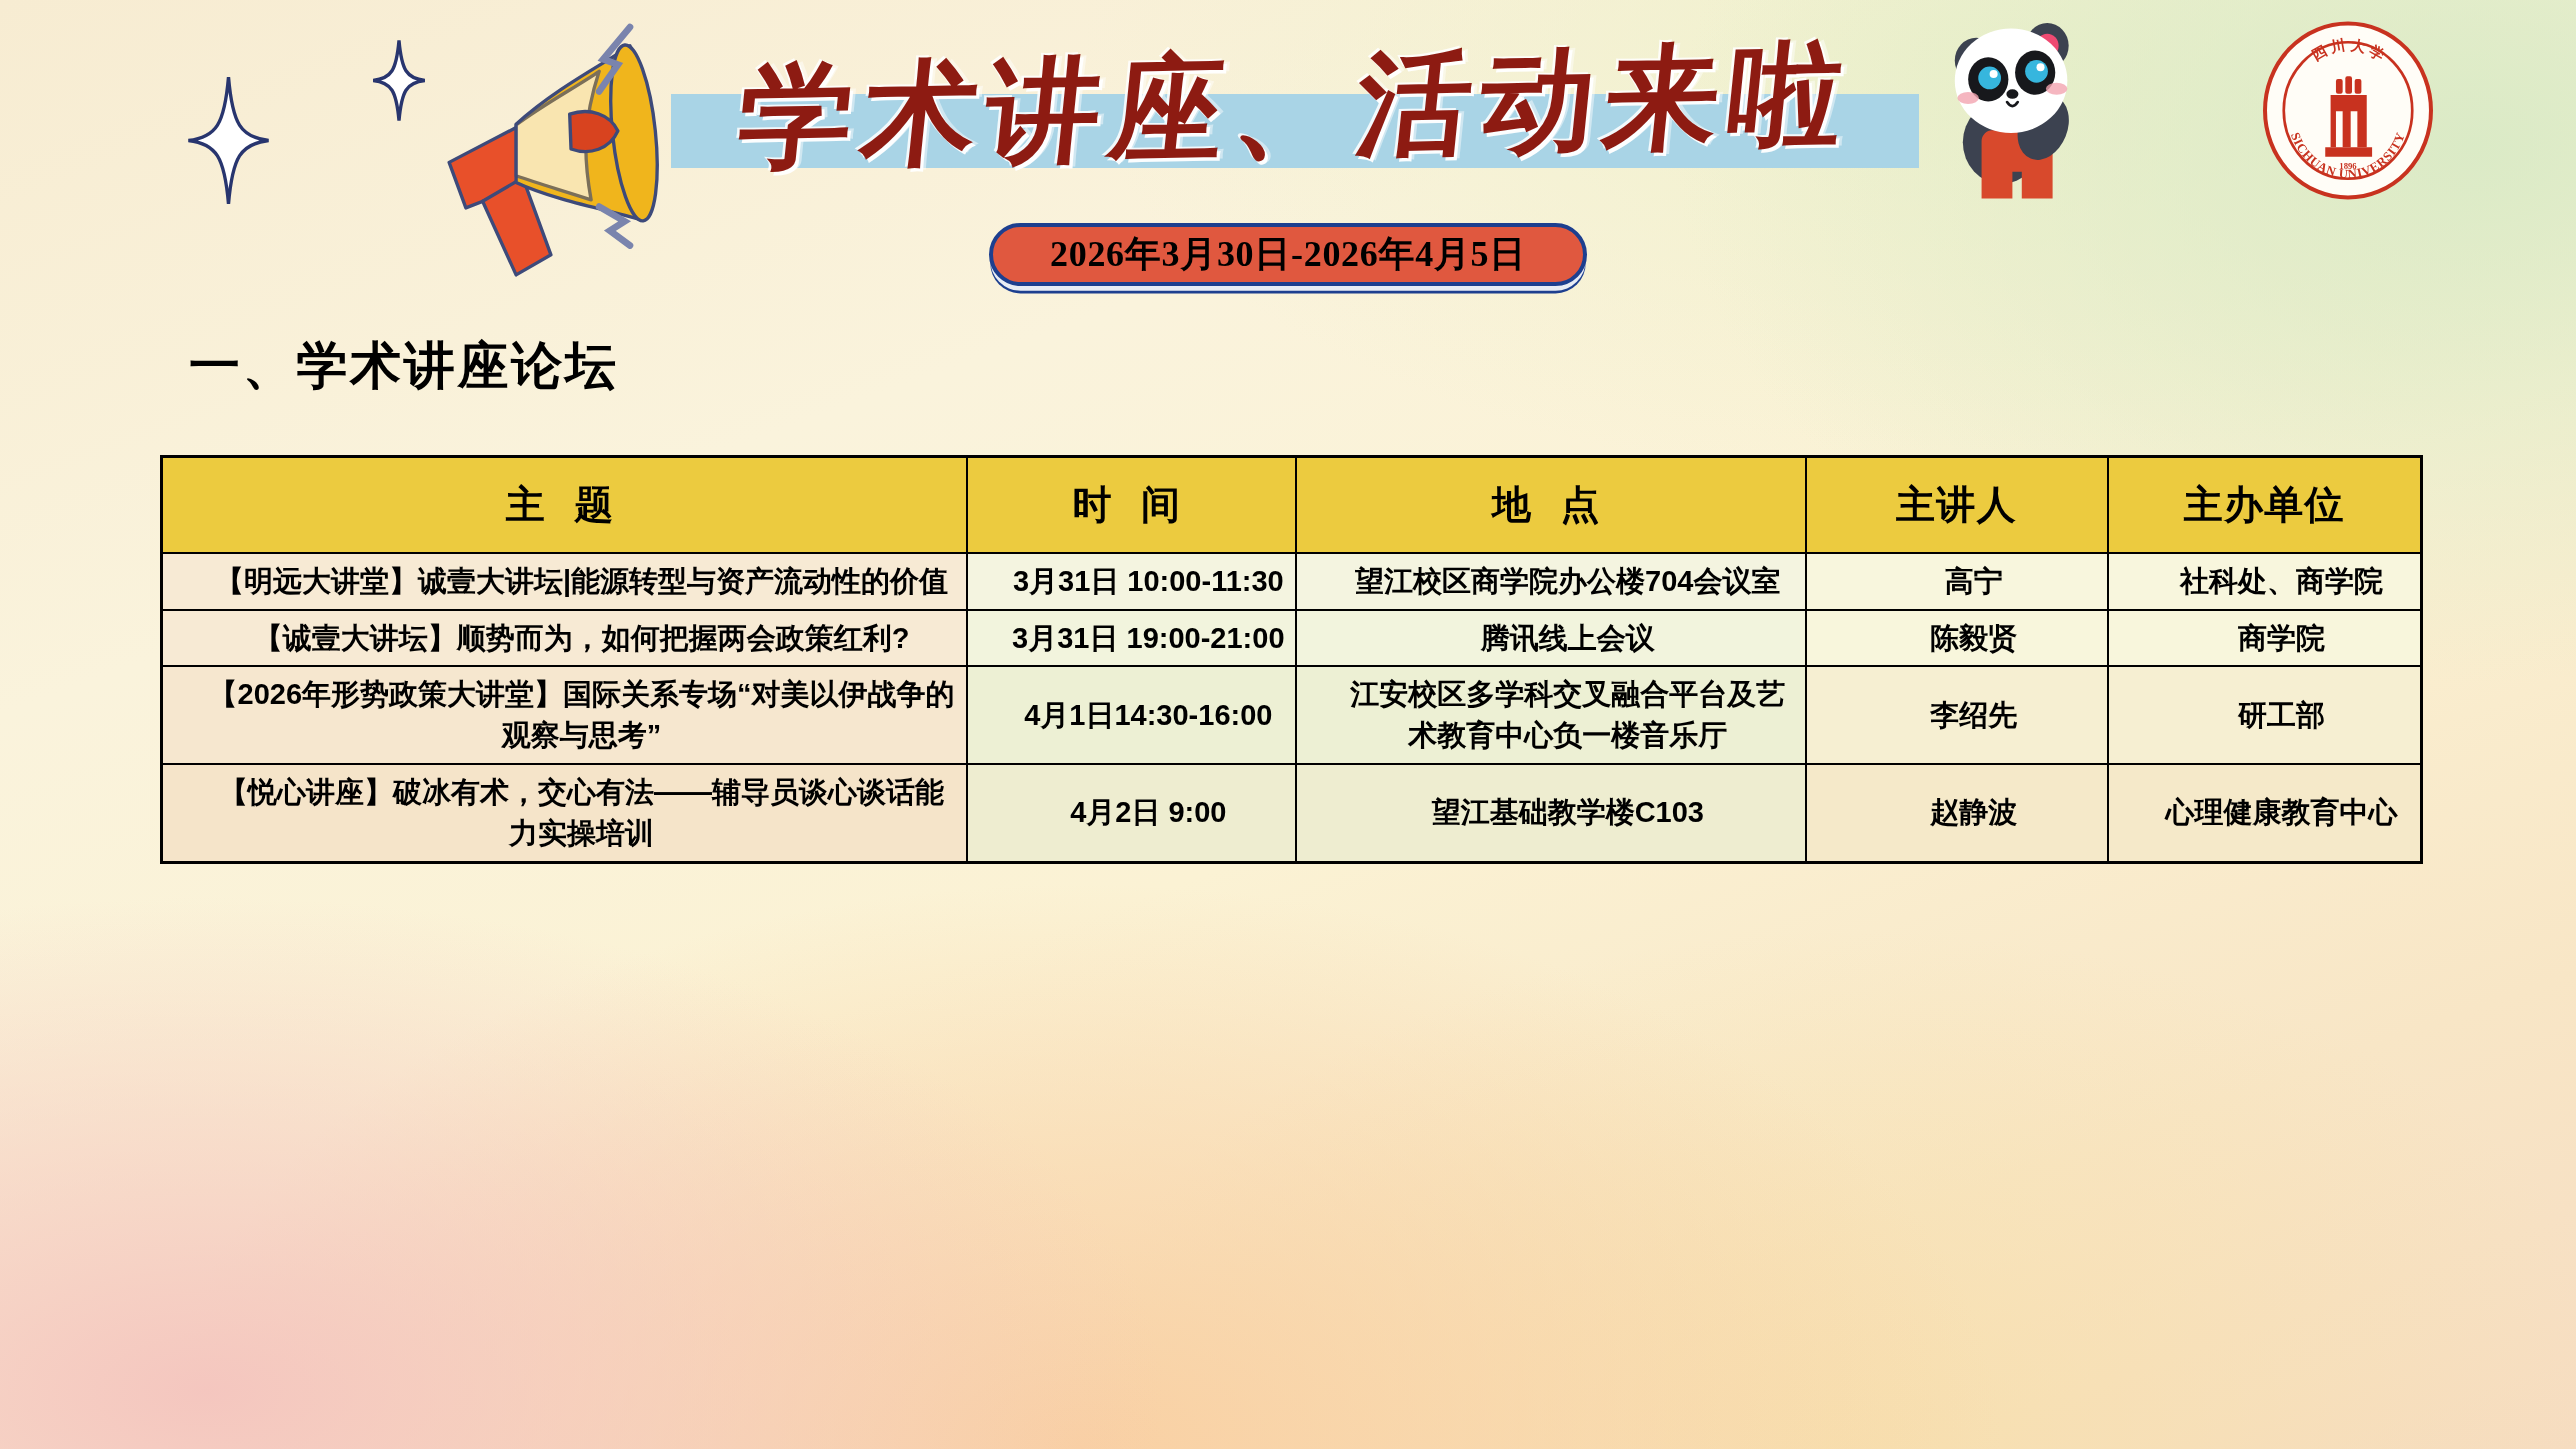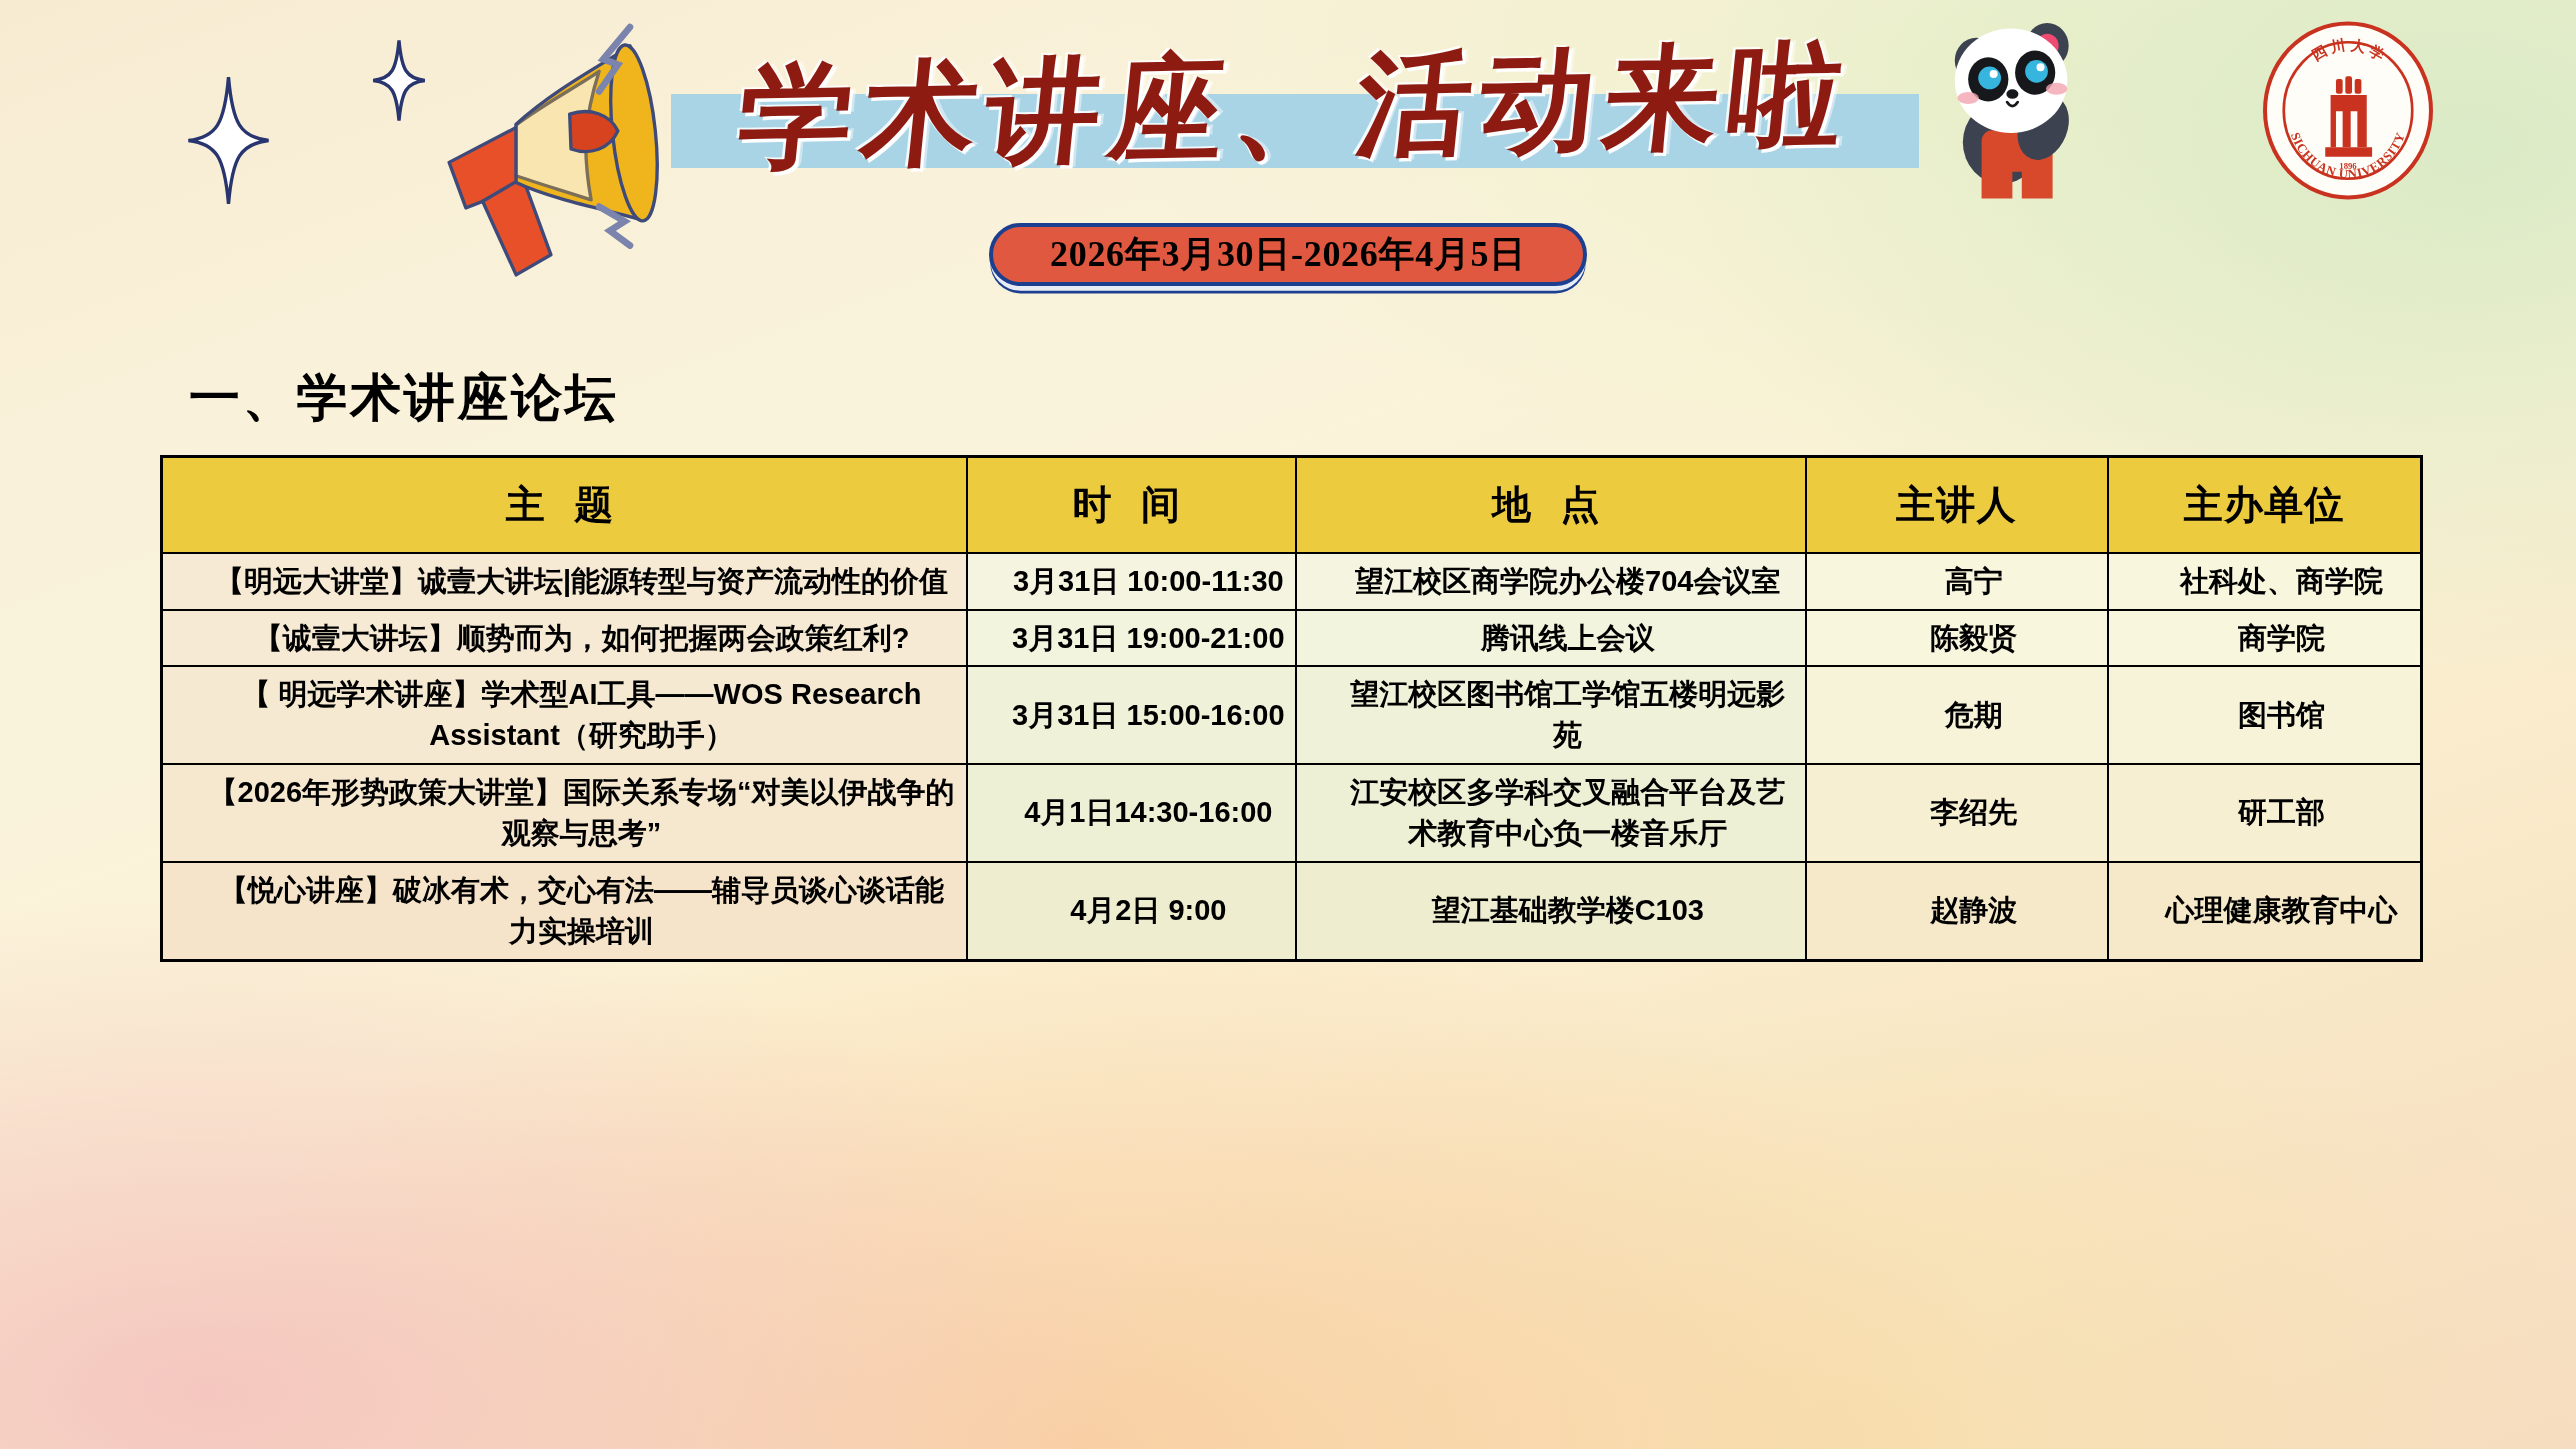--- a/index.html
+++ b/index.html
@@ -60,21 +60,20 @@
 
   .panda{position:absolute;left:1932px;top:8px;width:201px;height:215px;}
   .scu-logo{position:absolute;left:2261px;top:20px;width:174px;height:181px;}
 
   
   .sec-head{
     position:absolute;left:189px;top:332px;
     font-size:51px;font-weight:700;color:#000;
     letter-spacing:2.7px;white-space:nowrap;
     font-family:"Liberation Sans","DejaVu Sans",sans-serif;
-    margin-top:32px;
   }
 
   
   .tbl-wrap{position:absolute;left:160px;top:455px;width:2259px;}
   table.sched{
     width:2259px;border-collapse:collapse;
     border:3.4px solid #000;table-layout:fixed;
   }
   table.sched th,table.sched td{
     border:2.7px solid #000;
@@ -234,27 +233,20 @@
           <td class="c-speaker">高宁</td>
           <td class="c-org">社科处、商学院</td>
         </tr>
         <tr class="r2">
           <td class="c-topic">【诚壹大讲坛】顺势而为，如何把握两会政策红利?</td>
           <td class="c-time">3月31日 19:00-21:00</td>
           <td class="c-place">腾讯线上会议</td>
           <td class="c-speaker">陈毅贤</td>
           <td class="c-org">商学院</td>
         </tr>
-        <tr class="r3">
-          <td class="c-topic">【 明远学术讲座】学术型AI工具——WOS Research Assistant（研究助手）</td>
-          <td class="c-time">3月31日 15:00-16:00</td>
-          <td class="c-place">望江校区图书馆工学馆五楼明远影苑</td>
-          <td class="c-speaker">危期</td>
-          <td class="c-org">图书馆</td>
-        </tr>
         <tr class="r4">
           <td class="c-topic">【2026年形势政策大讲堂】国际关系专场“对美以伊战争的观察与思考”</td>
           <td class="c-time">4月1日14:30-16:00</td>
           <td class="c-place">江安校区多学科交叉融合平台及艺术教育中心负一楼音乐厅</td>
           <td class="c-speaker">李绍先</td>
           <td class="c-org">研工部</td>
         </tr>
         <tr class="r5">
           <td class="c-topic">【悦心讲座】破冰有术，交心有法——辅导员谈心谈话能力实操培训</td>
           <td class="c-time">4月2日 9:00</td>

